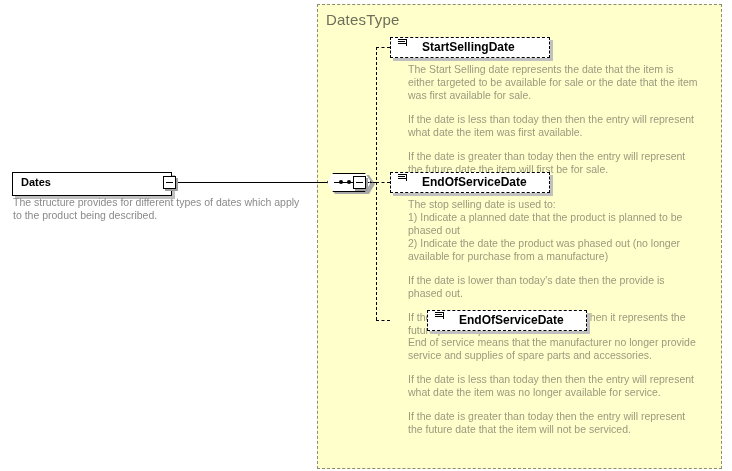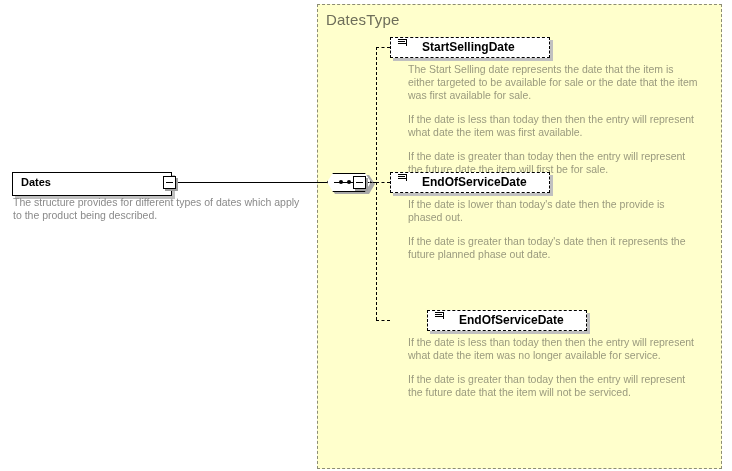--- a/index.html
+++ b/index.html
@@ -362,31 +362,35 @@
   <div class="el-box"></div>
   <div class="el-glyph">
       <i></i>
       <i></i>
       <i></i>
       <i></i>
     </div>
   <div class="el-label">EndOfServiceDate</div>
 </div>
 <div class="el-desc" id="desc-stop">
+  <p style="white-space: pre-line;">The stop selling date is used to:
+1) Indicate a planned date that the product is planned to be phased out
+2) Indicate the date the product was phased out (no longer available for purchase from a manufacture)</p>
   <p>If the date is lower than today's date then the provide is phased out.</p>
   <p>If the date is greater than today's date then it represents the future planned phase out date.</p>
 </div>
 
 <div class="el-node" id="node-end">
   <div class="el-shadow"></div>
   <div class="el-box"></div>
   <div class="el-glyph">
       <i></i>
       <i></i>
       <i></i>
       <i></i>
     </div>
   <div class="el-label">EndOfServiceDate</div>
 </div>
 <div class="el-desc" id="desc-end">
+  <p>End of service means that the manufacturer no longer provide service and supplies of spare parts and accessories.</p>
   <p>If the date is less than today then then the entry will represent what date the item was no longer available for service.</p>
   <p>If the date is greater than today then the entry will represent the future date that the item will not be serviced.</p>
 </div>
 
 </body></html>

